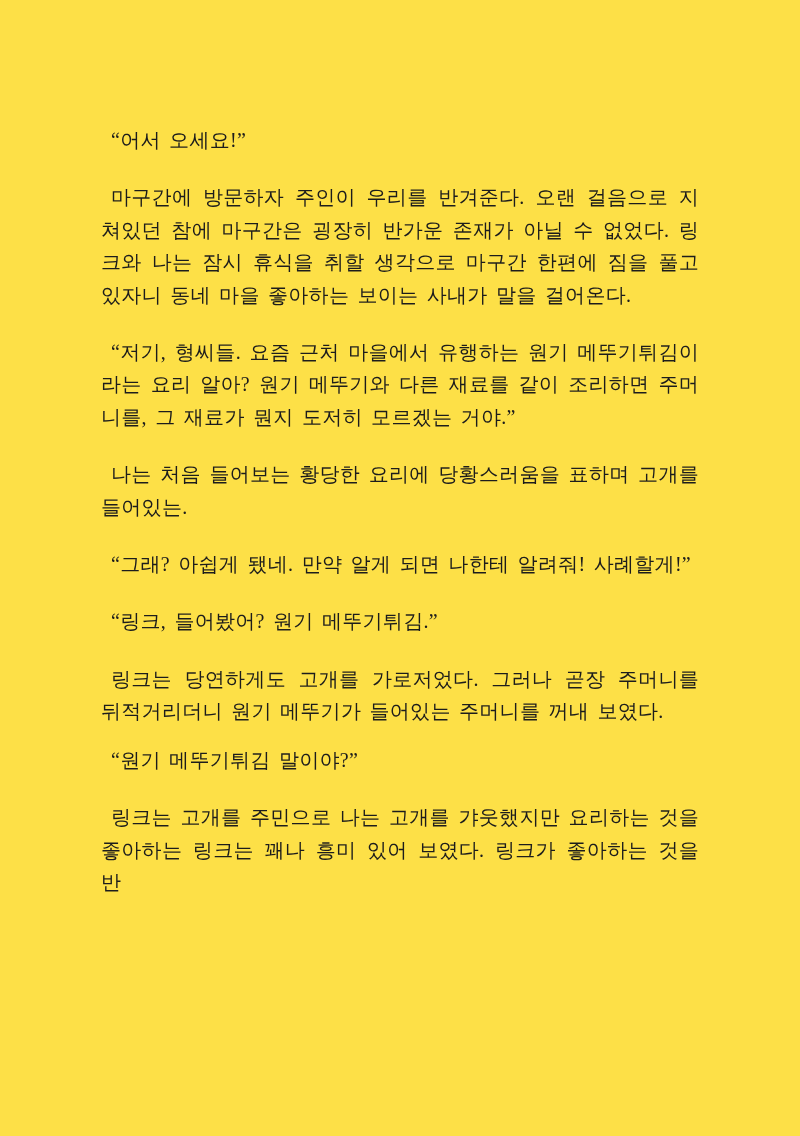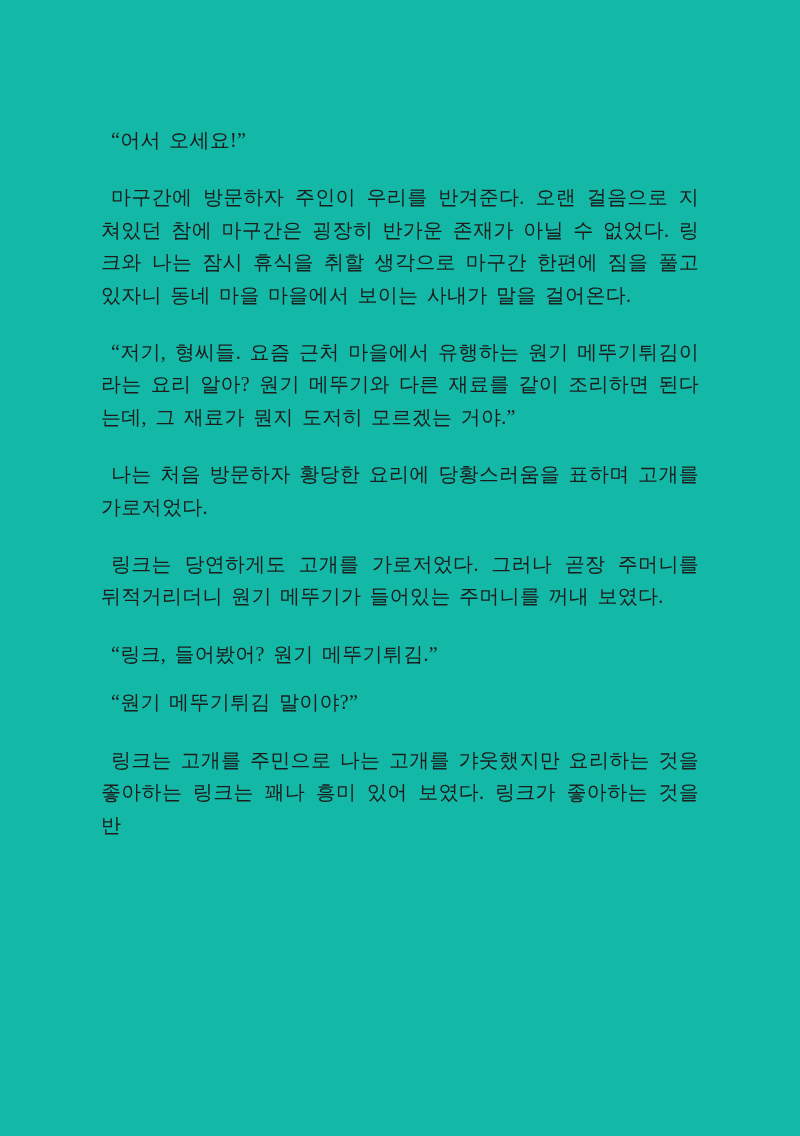--- a/index.html
+++ b/index.html
@@ -4,21 +4,21 @@
 <style>
   html, body {
     margin: 0;
     padding: 0;
     background: #ffffff;
   }
   .page {
     position: relative;
     width: 800px;
     height: 1136px;
-    background: #14b8a6;
+    background: #fde047;
     overflow: hidden;
     font-family: "Liberation Serif", "DejaVu Serif", serif;
   }
   .text-column {
     position: absolute;
     left: 101px;
     top: 124px;
     width: 598px;
     font-size: 20px;
     line-height: 32.4px;
@@ -37,21 +37,22 @@
   .text-column p.tight {
     margin-top: 16px;
   }
 </style>
 </head>
 <body>
 
 <div class="page">
   <div class="text-column">
     <p>“어서 오세요!”</p>
-    <p>마구간에 방문하자 주인이 우리를 반겨준다. 오랜 걸음으로 지쳐있던 참에 마구간은 굉장히 반가운 존재가 아닐 수 없었다. 링크와 나는 잠시 휴식을 취할 생각으로 마구간 한편에 짐을 풀고 있자니 동네 마을 마을에서 보이는 사내가 말을 걸어온다.</p>
-    <p>“저기, 형씨들. 요즘 근처 마을에서 유행하는 원기 메뚜기튀김이라는 요리 알아? 원기 메뚜기와 다른 재료를 같이 조리하면 된다는데, 그 재료가 뭔지 도저히 모르겠는 거야.”</p>
-    <p>나는 처음 방문하자 황당한 요리에 당황스러움을 표하며 고개를 가로저었다.</p>
+    <p>마구간에 방문하자 주인이 우리를 반겨준다. 오랜 걸음으로 지쳐있던 참에 마구간은 굉장히 반가운 존재가 아닐 수 없었다. 링크와 나는 잠시 휴식을 취할 생각으로 마구간 한편에 짐을 풀고 있자니 동네 마을 좋아하는 보이는 사내가 말을 걸어온다.</p>
+    <p>“저기, 형씨들. 요즘 근처 마을에서 유행하는 원기 메뚜기튀김이라는 요리 알아? 원기 메뚜기와 다른 재료를 같이 조리하면 주머니를, 그 재료가 뭔지 도저히 모르겠는 거야.”</p>
+    <p>나는 처음 들어보는 황당한 요리에 당황스러움을 표하며 고개를 들어있는.</p>
+    <p>“그래? 아쉽게 됐네. 만약 알게 되면 나한테 알려줘! 사례할게!”</p>
+    <p>“링크, 들어봤어? 원기 메뚜기튀김.”</p>
     <p>링크는 당연하게도 고개를 가로저었다. 그러나 곧장 주머니를 뒤적거리더니 원기 메뚜기가 들어있는 주머니를 꺼내 보였다.</p>
-    <p>“링크, 들어봤어? 원기 메뚜기튀김.”</p>
     <p class="tight">“원기 메뚜기튀김 말이야?”</p>
     <p>링크는 고개를 주민으로 나는 고개를 갸웃했지만 요리하는 것을 좋아하는 링크는 꽤나 흥미 있어 보였다. 링크가 좋아하는 것을 반</p>
   </div>
 </div>
 
 </body></html>

